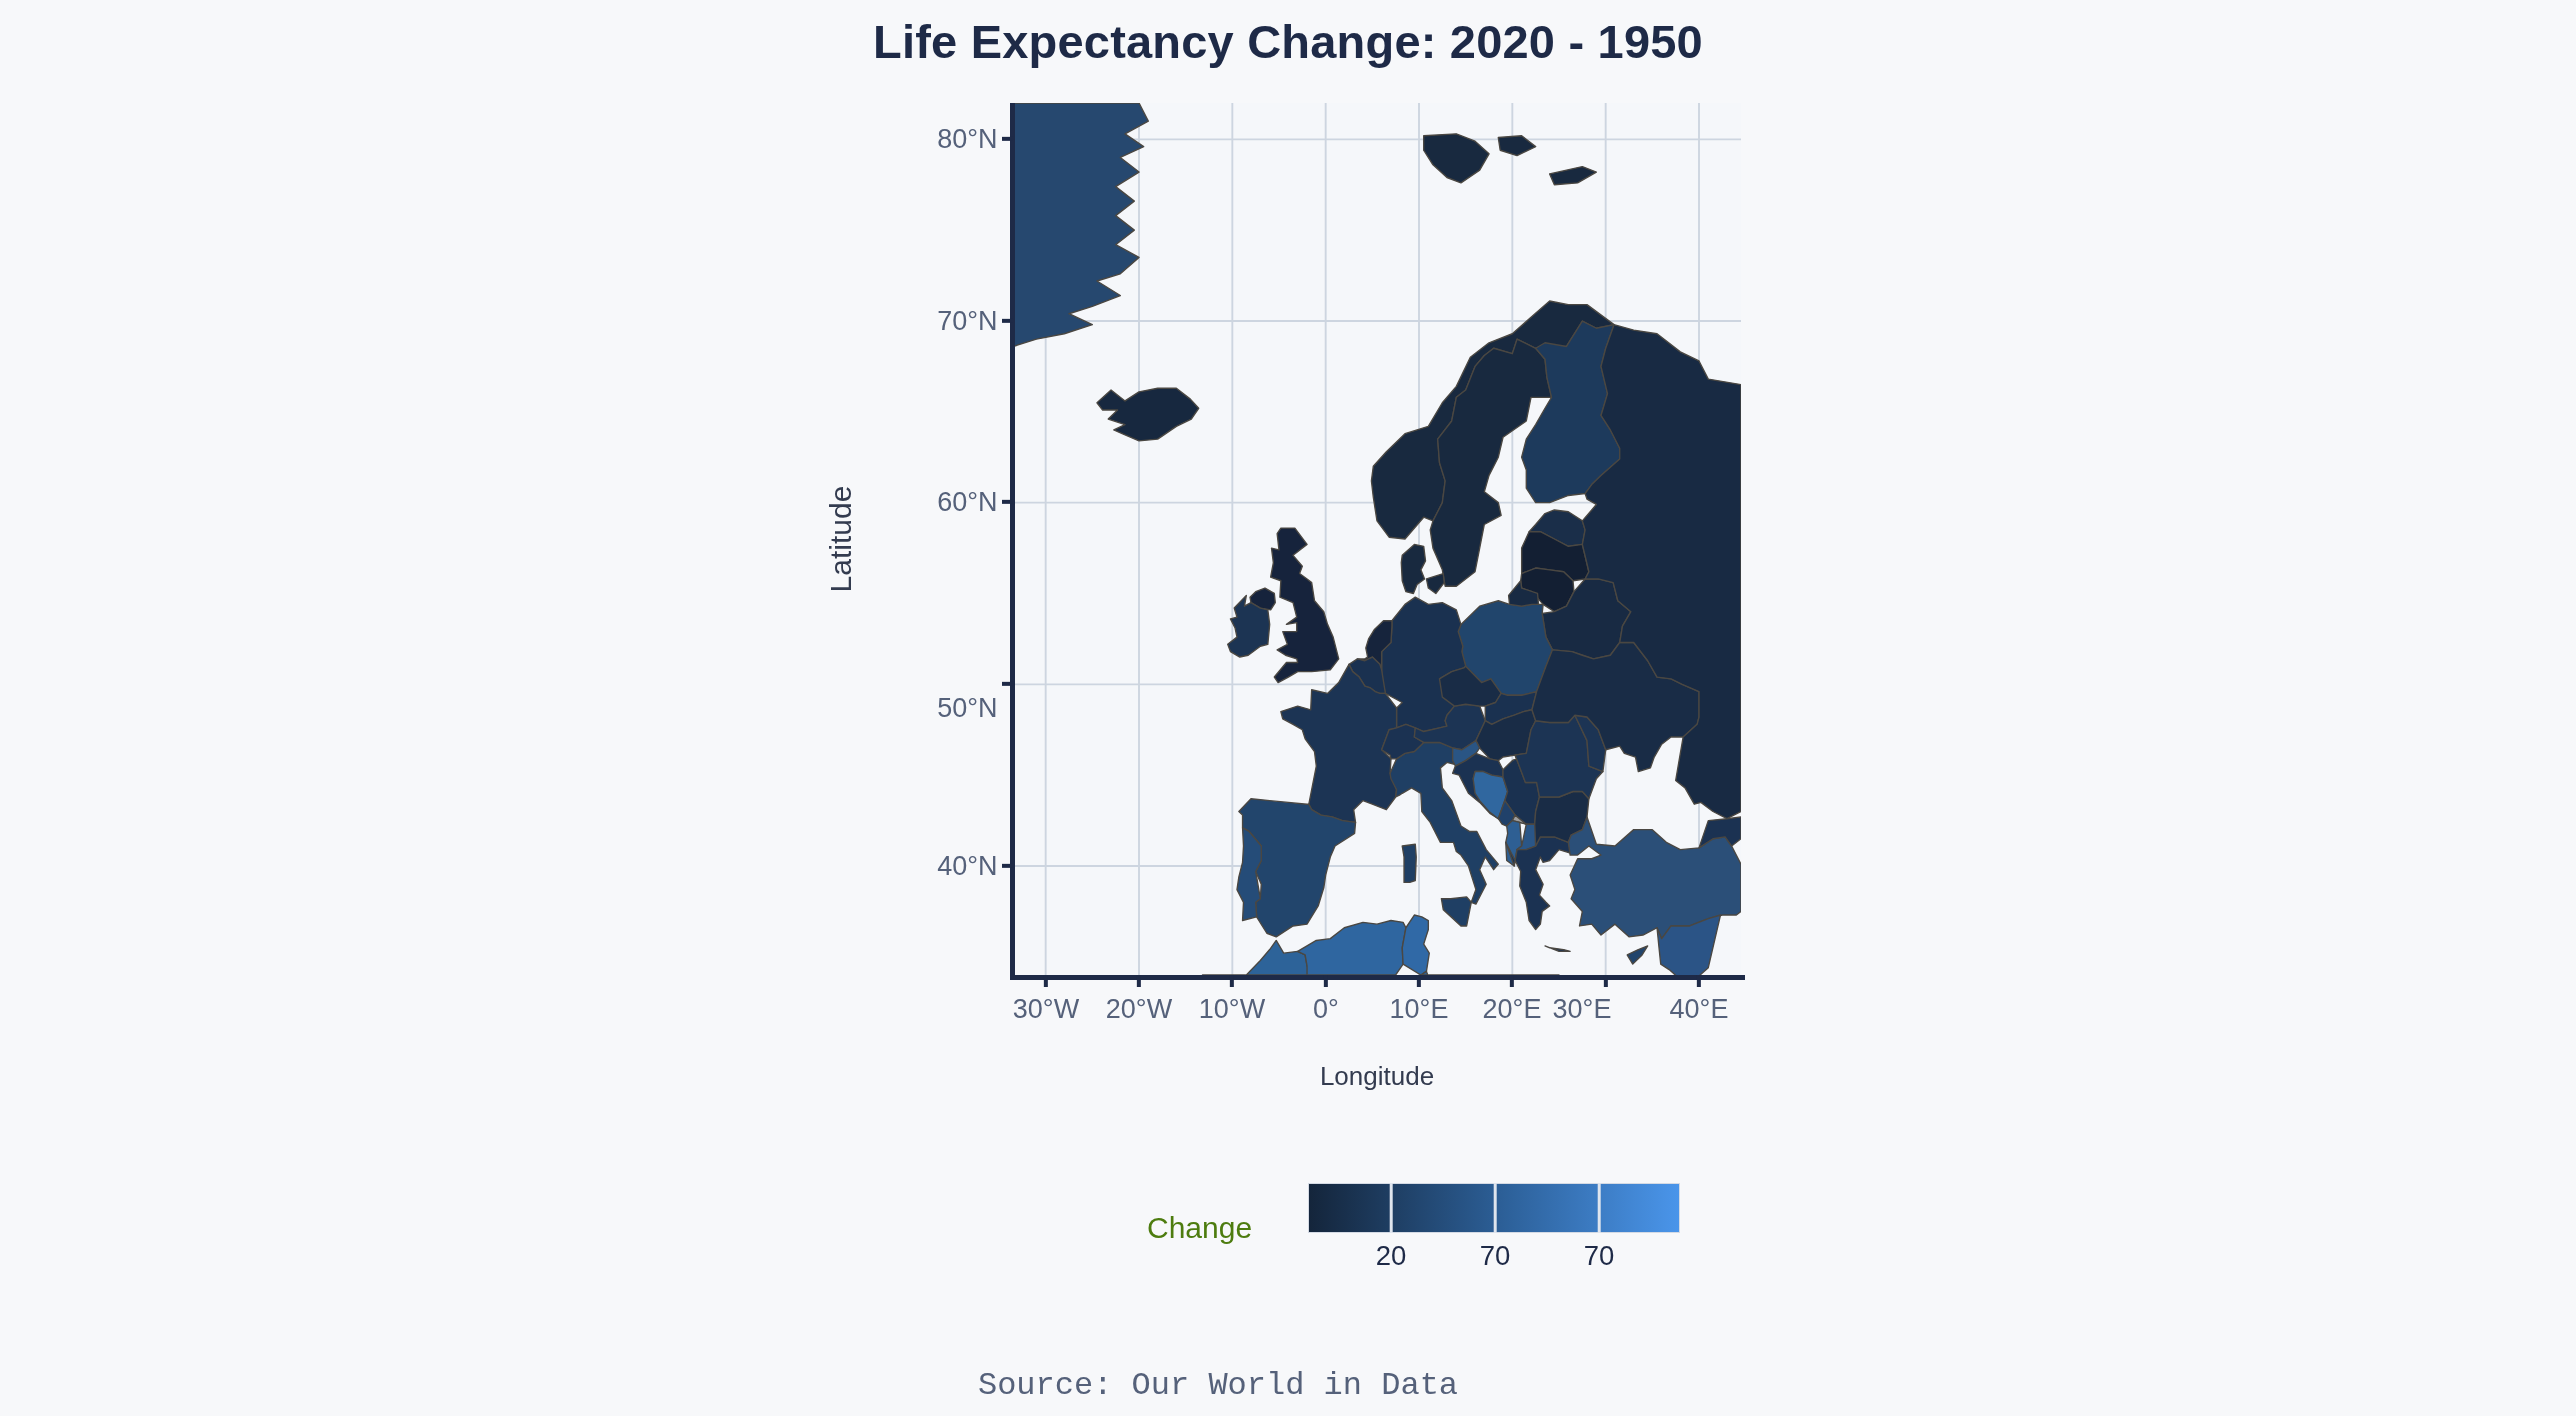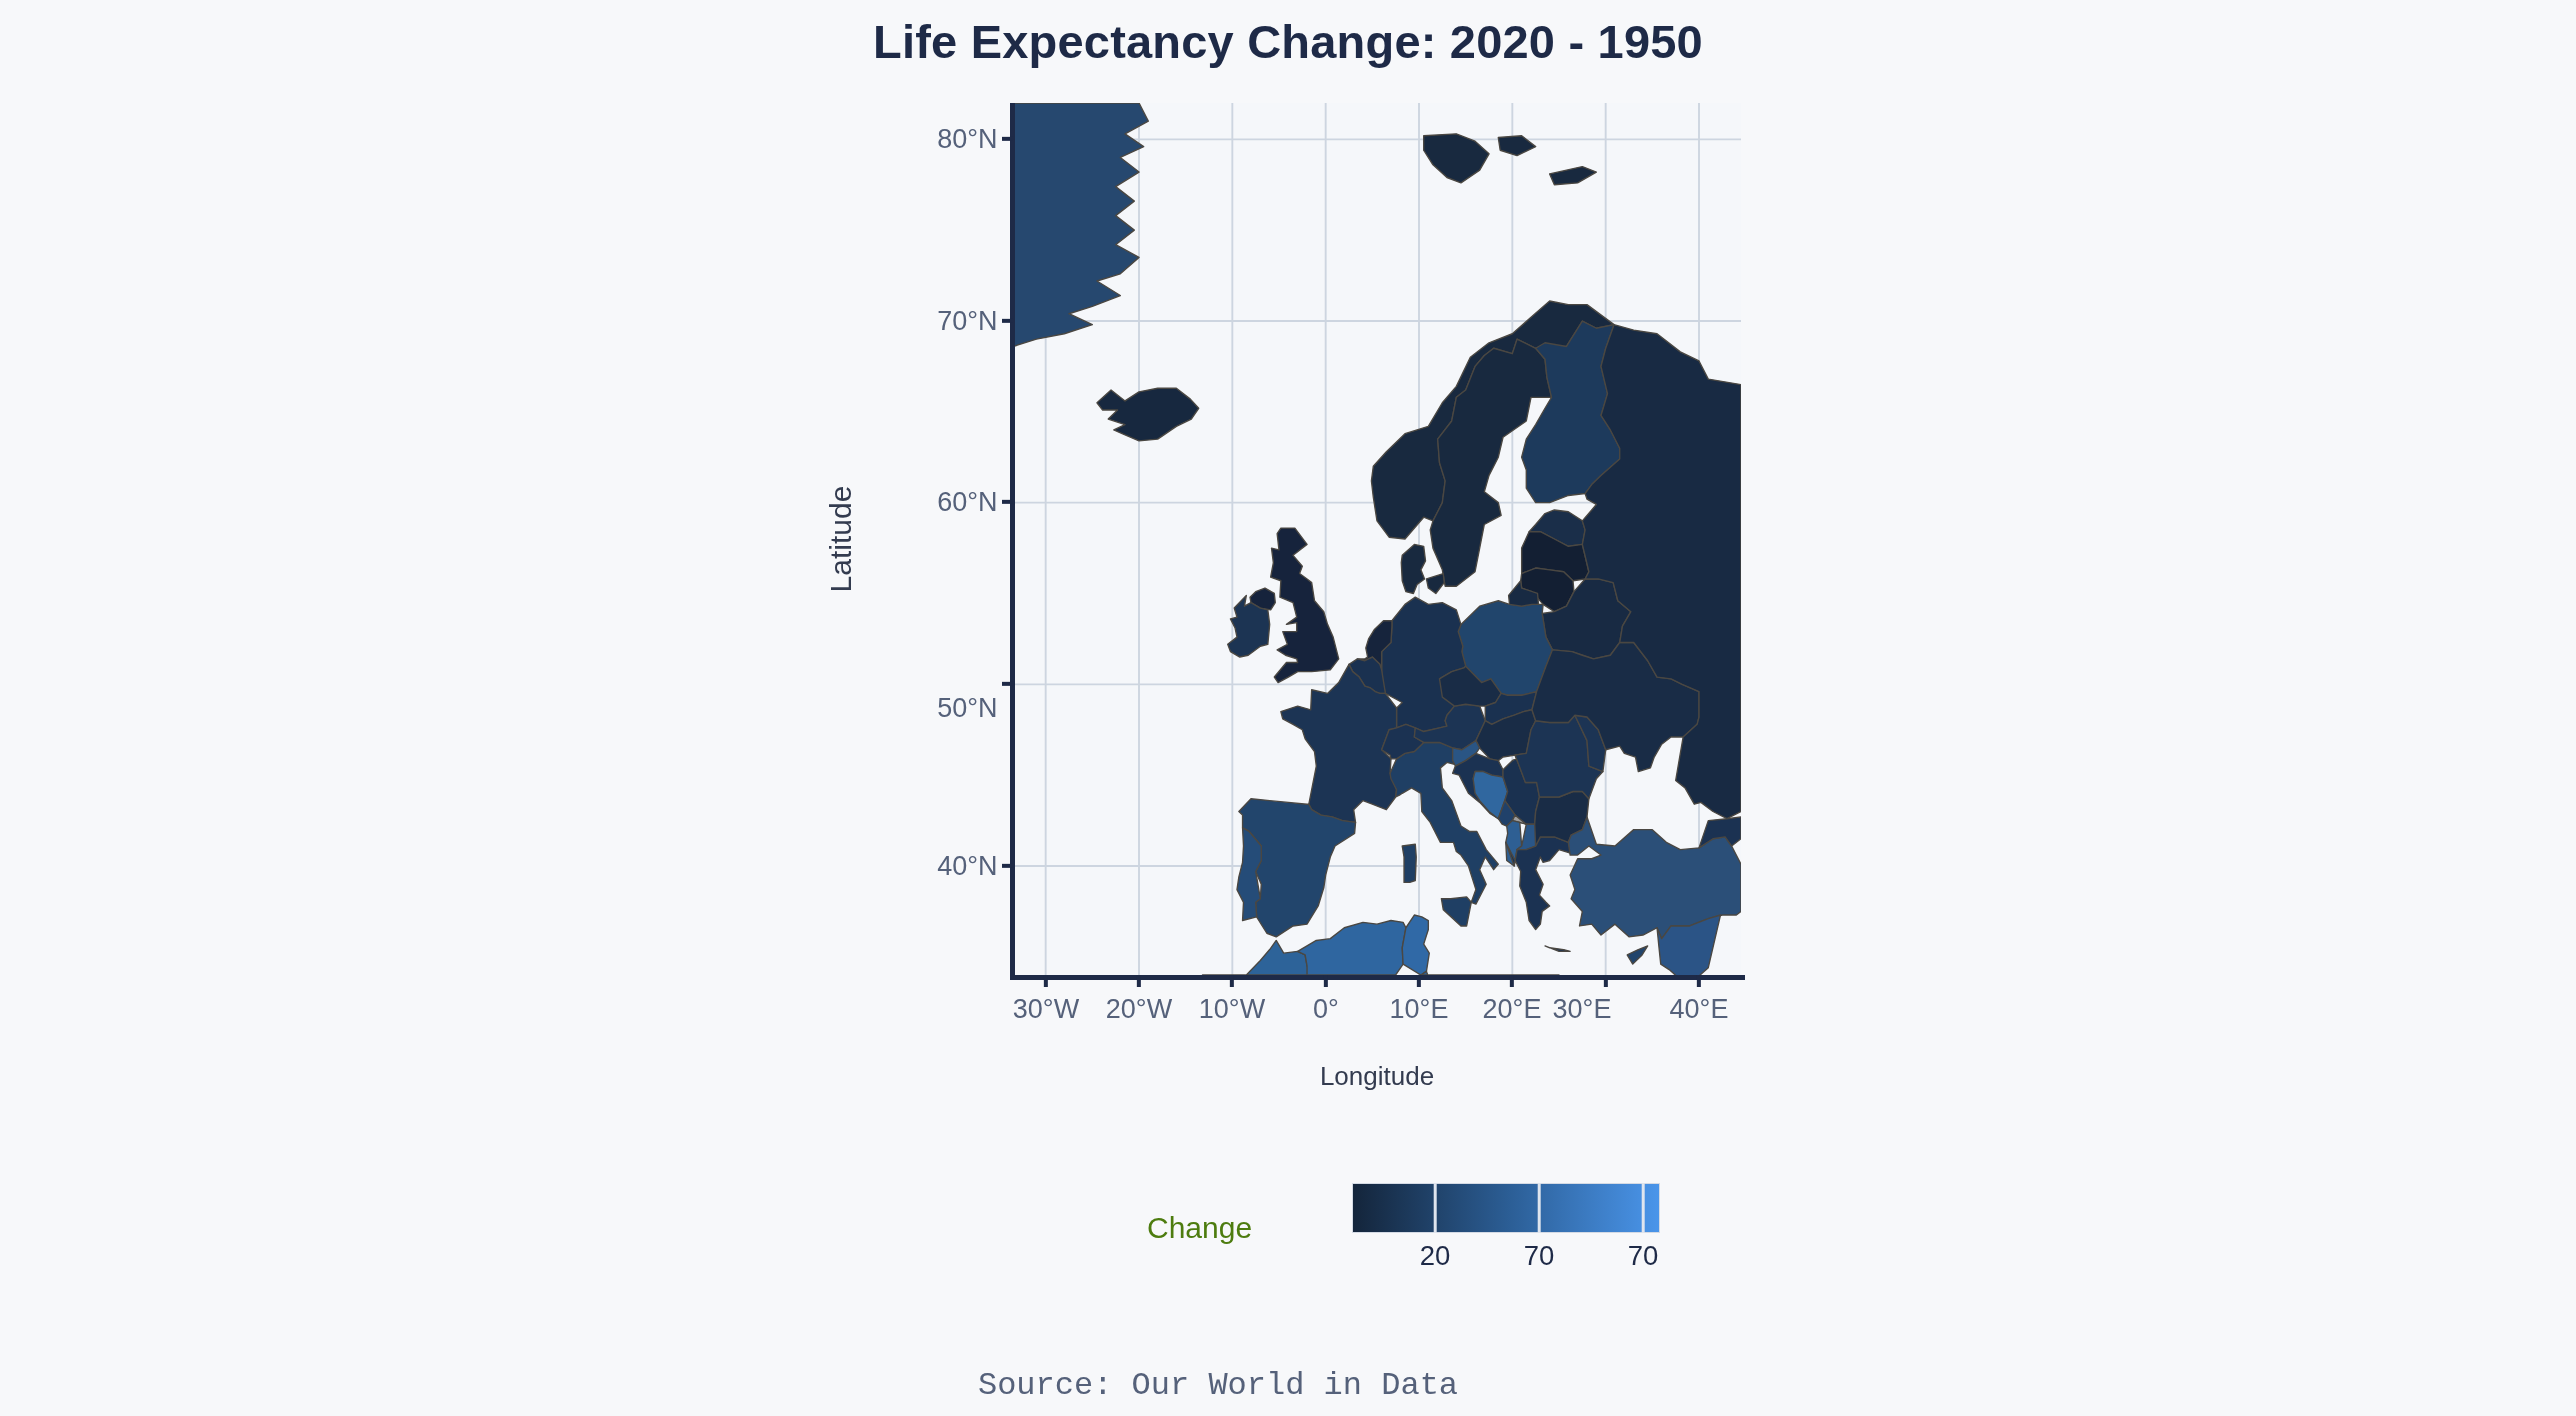--- a/index.html
+++ b/index.html
@@ -114,23 +114,22 @@
     transform: translateX(-50%);
     font-size: 26px;
     color: #333b4f;
     white-space: nowrap;
   }
   
   .cbar-wrap {
     position: absolute;
     left: 1308px;
     top: 1183px;
-    width: 308px;
+    width: 372px;
     height: 50px;
-    margin-left: 44px;
   }
   .cbar-grad {
     position: absolute;
     inset: 0;
     border: 0.9px solid #d4dae4;
     box-sizing: border-box;
   }
   .cbar-tickline {
     position: absolute;
     top: 0;

